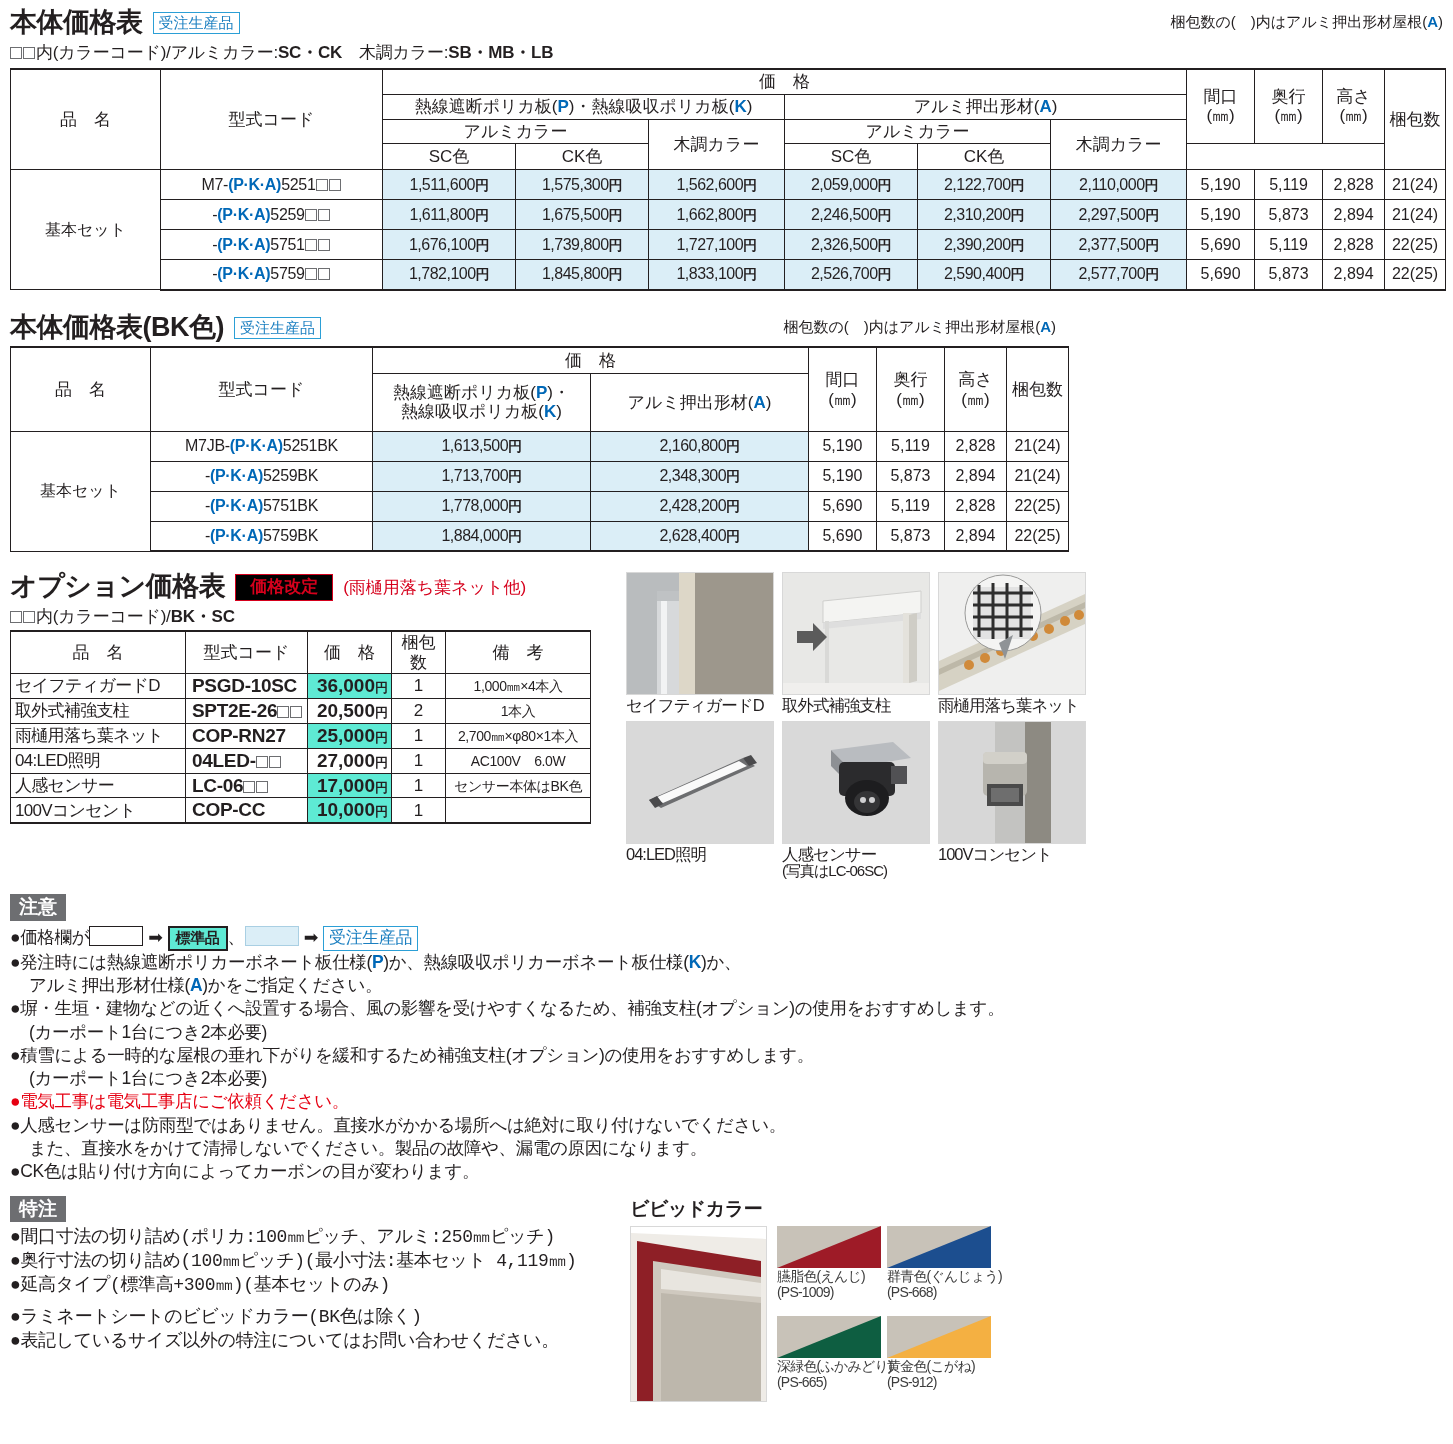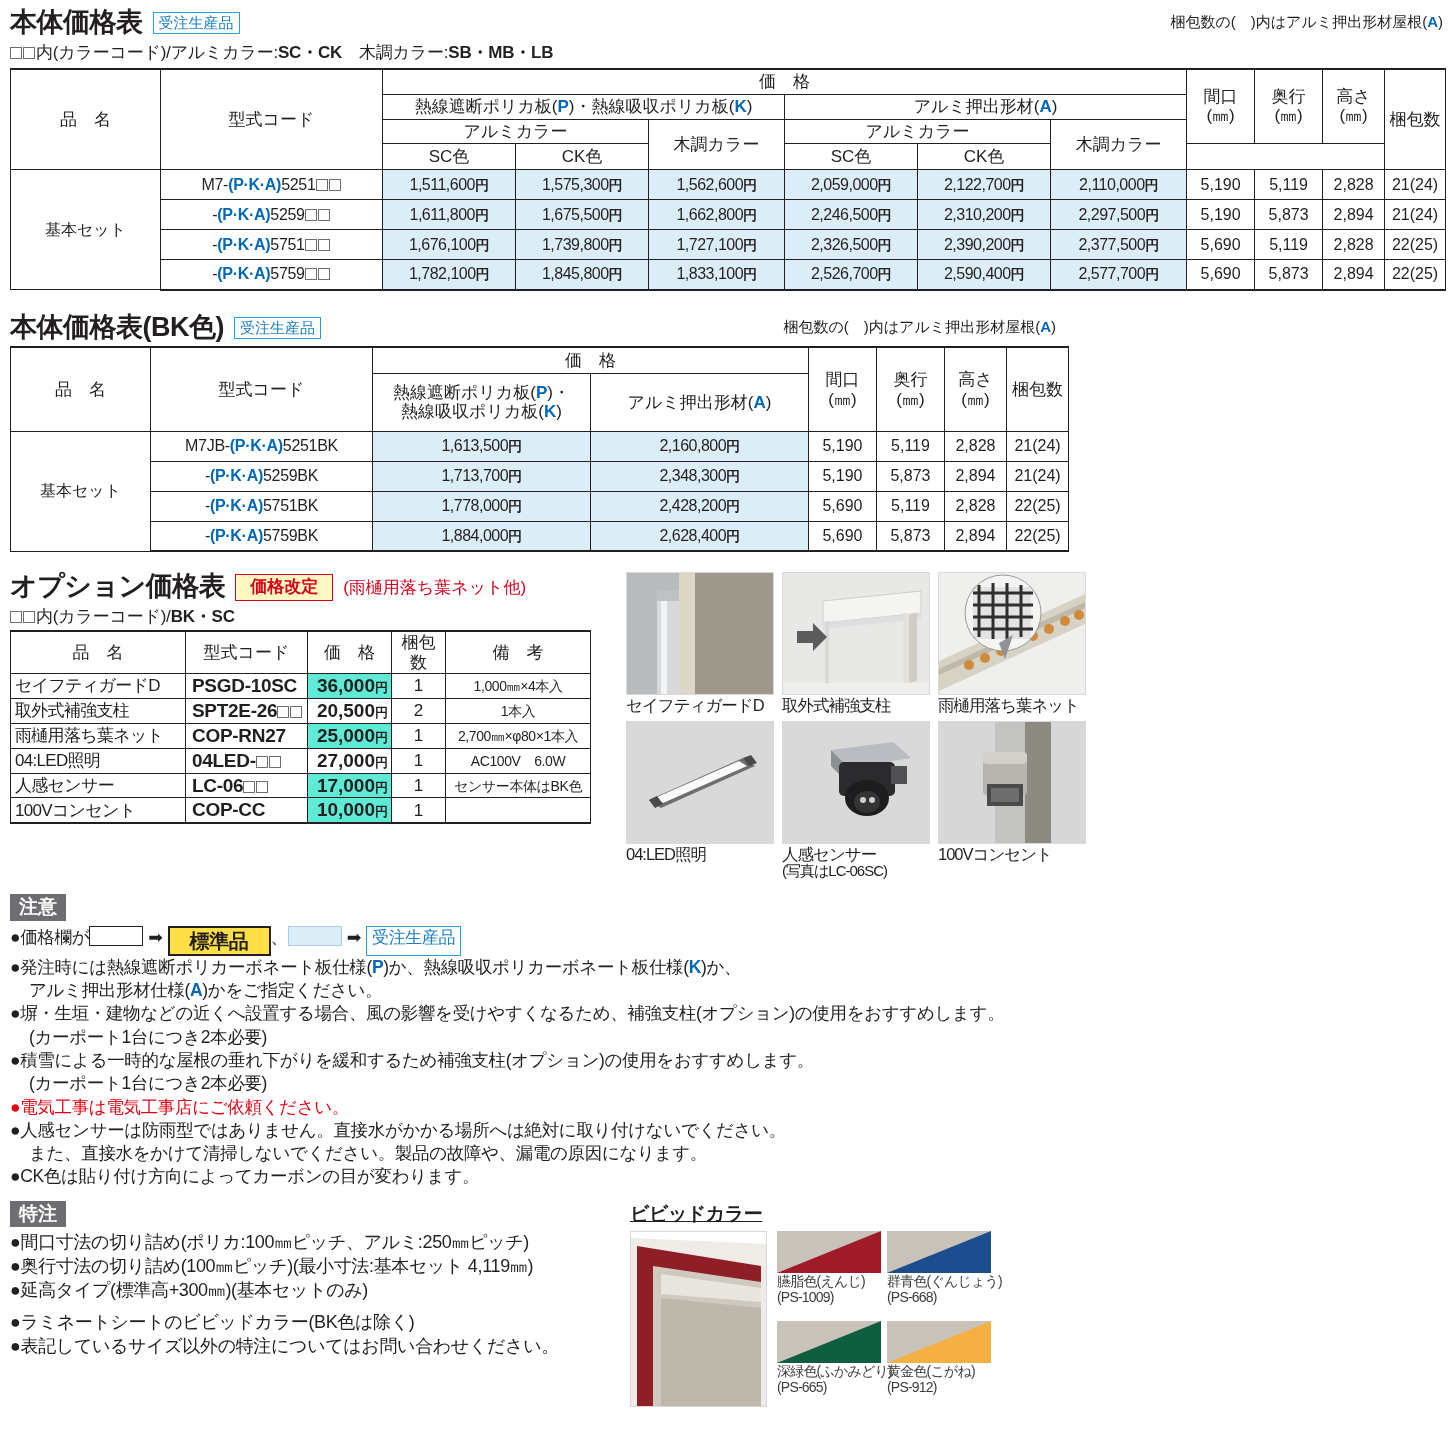--- a/index.html
+++ b/index.html
@@ -19,21 +19,21 @@
   .sec-title-row { display:flex; align-items:center; gap:10px; }
   .sec-title {
     font-size: 27px; font-weight: bold; letter-spacing:-0.5px;
     color:#231f20; line-height:1.1;
   }
   .badge-order {
     border:1px solid #2b9fd6; color:#1b7fc0; background:#fff;
     font-size:15px; padding:1px 5px 2px; line-height:1.15; font-weight:500;
   }
   .badge-revise {
-    border:1px solid #d6001c; color:#d6001c; background:#fef9c3;
+    border:1px solid #d6001c; color:#d6001c; background:#000000;
     font-size:17px; padding:2px 14px 3px; line-height:1.15; font-weight:bold;
   }
   .revise-note { color:#d6001c; font-size:17px; }
   .hdr-note { font-size:15px; color:#231f20; white-space:nowrap; }
   .blue { color:#0068b7; font-weight:bold; }
   .sub-line { font-size:17px; margin:3px 0 2px; letter-spacing:-0.2px; }
   .sub-line b { font-weight:bold; }
   .sq { display:inline-block; width:12px; height:12px; border:1px solid #6d6e71; vertical-align:-1px; margin-right:1px;}
 
   
@@ -88,26 +88,26 @@
   .tag-dark {
     display:inline-block; background:#6d6e71; color:#fff; font-weight:bold;
     font-size:19px; padding:1px 9px 2px; line-height:1.25;
   }
   .notes { margin-top:5px; }
   .note-li { font-size:17.5px; line-height:1.33; letter-spacing:-0.35px; display:flex; }
   .note-sub { font-size:17.5px; line-height:1.33; letter-spacing:-0.35px; padding-left:19px; }
   .note-red { color:#e60012; }
   .swatch-white { display:inline-block; width:54px; height:20px; border:1px solid #231f20; background:#fff; vertical-align:-4px; }
   .swatch-blue { display:inline-block; width:54px; height:20px; border:1px solid #a9cfe3; background:#dbeef7; vertical-align:-4px; }
-  .chip-std { display:inline-block; border:2px solid #231f20; background:#fde047; font-weight:bold; font-size:20px; padding:0 20px; line-height:1.3; vertical-align:1px;}
+  .chip-std { display:inline-block; border:2px solid #231f20; background:#5eead4; font-weight:bold; font-size:15px; padding:0 6px; line-height:1.3; vertical-align:1px;}
   .chip-ord { display:inline-block; border:1px solid #2b9fd6; color:#1b7fc0; background:#fff; font-size:17px; padding:0 5px; line-height:1.35; vertical-align:1px;}
   .arrow { padding:0 5px; }
 
   
-  .vivid-title { font-size:19px; font-weight:bold; letter-spacing:-0.5px;text-decoration:underline; }
+  .vivid-title { font-size:19px; font-weight:bold; letter-spacing:-0.5px; }
   .vivid-wrap { display:flex; gap:10px; margin-top:4px; }
   .vivid-photo { width:137px; height:176px; border:1px solid #d8d8d8; overflow:hidden; position:relative; background:#e9e6e1;}
   .vivid-grid { display:grid; grid-template-columns: repeat(2, 104px); gap:4px 6px; }
   .vivid-sw { width:104px; height:42px; position:relative; overflow:hidden; background:#c8c2b8; }
   .vivid-sw .tri { position:absolute; inset:0; }
   .vivid-lbl { font-size:14px; line-height:1.18; letter-spacing:-0.8px; color:#3c3c3c; white-space:nowrap;}
 
   
   .footer { margin-top:14px; font-size:16px; line-height:1.35; letter-spacing:-0.3px; color:#231f20;}
 </style>
@@ -528,21 +528,21 @@
           <div>
             <div class="note-li">●CK色は貼り付け方向によってカーボンの目が変わります。</div>
           </div>
         </div>
     </div>
   </div>
 
   <div style="display:flex; gap:20px; margin-top:12px;">
     <div style="width:600px">
       <span class="tag-dark">特注</span>
-      <div id="special-items" style="margin-top:4px;">
+      <div id="special-items" style="margin-top:4px;font-family:Liberation Mono, monospace;">
           <div class="note-li" style="font-size: 18px;">●間口寸法の切り詰め(ポリカ:100㎜ピッチ、アルミ:250㎜ピッチ)</div>
           <div class="note-li" style="font-size: 18px;">●奥行寸法の切り詰め(100㎜ピッチ)(最小寸法:基本セット 4,119㎜)</div>
           <div class="note-li" style="font-size: 18px;">●延高タイプ(標準高+300㎜)(基本セットのみ)</div>
           <div class="note-li" style="font-size: 18px; margin-top: 8px;">●ラミネートシートのビビッドカラー(BK色は除く)</div>
           <div class="note-li" style="font-size: 18px;">●表記しているサイズ以外の特注についてはお問い合わせください。</div>
         </div>
     </div>
 
     <div>
       <div class="vivid-title">ビビッドカラー</div>

